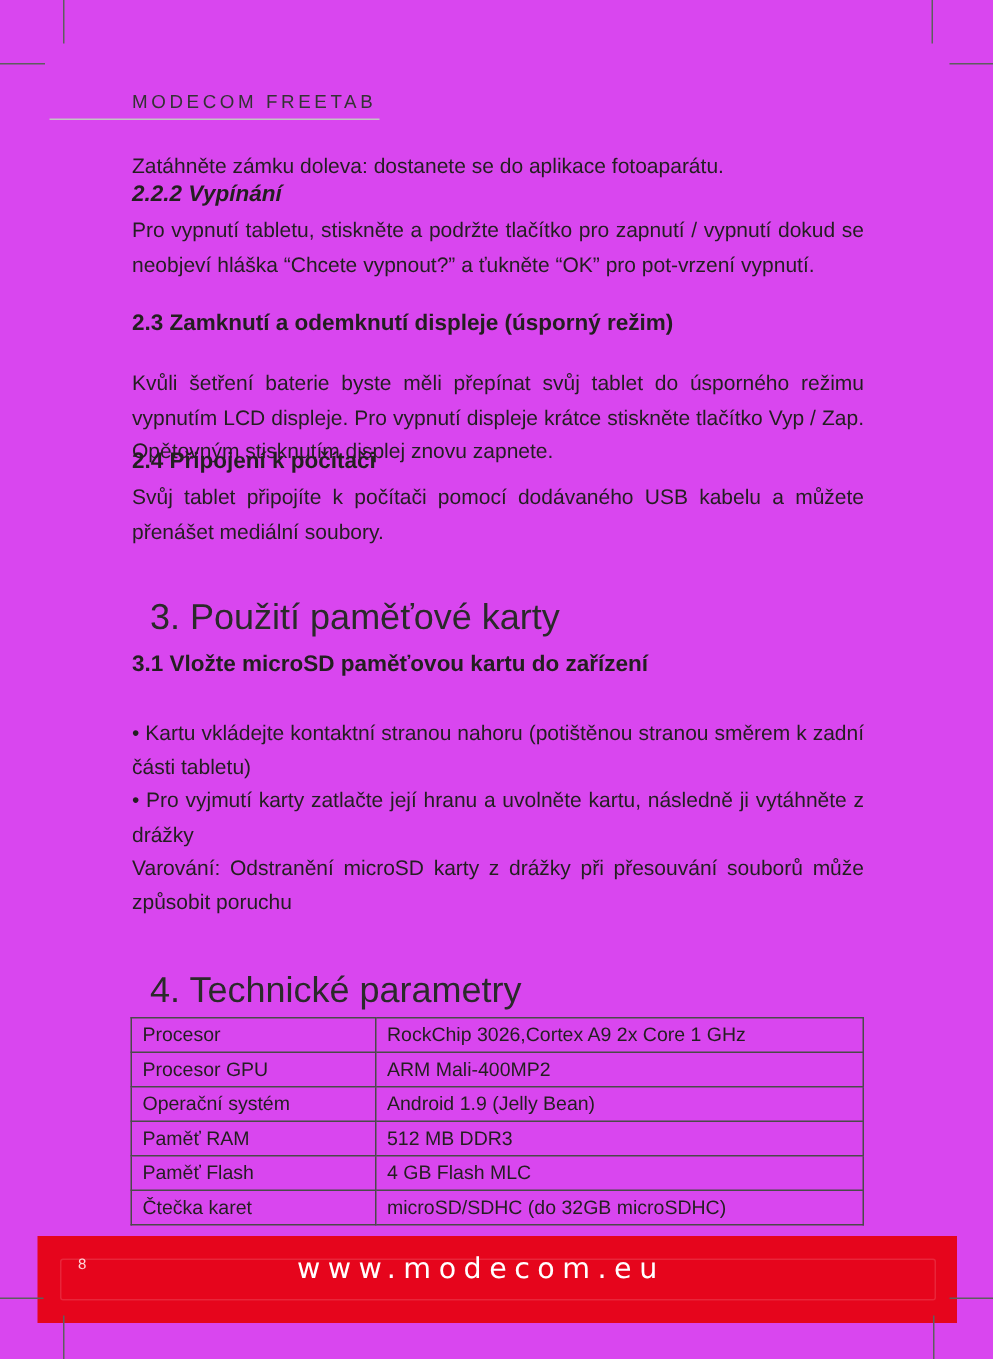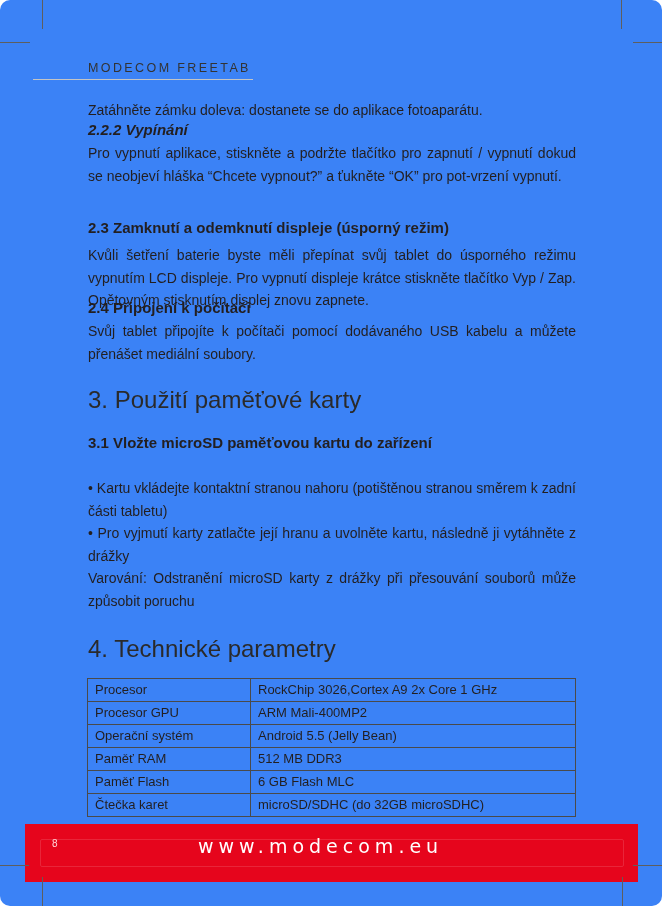--- a/index.html
+++ b/index.html
@@ -1,24 +1,23 @@
 <!DOCTYPE html>
 <html><head>
 <meta charset="utf-8">
 <style>
   html, body { margin: 0; padding: 0; background: #ffffff; }
   .page {
     position: relative;
     width: 662px;
     height: 906px;
     overflow: hidden;
-    background: #3b82f6;
+    background: #d946ef;
     font-family: "Liberation Sans", sans-serif;
     color: #231f20;
-    border-radius: 10px;
   }
   
   .crop { position: absolute; background: #5e5e5e; }
   .crop.v { width: 1px; }
   .crop.h { height: 1px; }
   .tl-v { left: 42px; top: 0; height: 29px; }
   .tl-h { left: 0; top: 42px; width: 30px; }
   .tr-v { left: 621px; top: 0; height: 29px; }
   .tr-h { left: 633px; top: 42px; width: 29px; }
   .bl-h { left: 0; top: 865px; width: 29px; }
@@ -44,27 +43,27 @@
     margin: 0;
   }
   .sub {
     position: absolute; left: 88px; width: 488px;
     font-size: 15px; line-height: 20px; font-weight: bold;
     margin: 0; white-space: nowrap;
   }
   .title {
     position: absolute; left: 88px;
     font-size: 24px; line-height: 28px; font-weight: normal;
-    color: #2a2a2a; white-space: nowrap; margin: 0;
+    color: #2a2a2a; white-space: nowrap; margin: 12px;
   }
 
   .p-intro   { top: 99px; }
   .h-222     { top: 120px; font-style: italic; }
   .p-222     { top: 142px; }
-  .h-23      { top: 218px; }
+  .h-23      { top: 206px; }
   .p-23      { top: 228px; margin-top: 16px; }
   .h-24      { top: 298px; }
   .p-24      { top: 320px; }
   .t-3       { top: 386px; }
   .h-31      { top: 433px; }
   .p-31      { top: 454px; }
   .b-1       { top: 477px; }
   .b-2       { top: 522px; }
   .p-warn    { top: 567px; }
   .t-4       { top: 635px; }
@@ -112,21 +111,21 @@
   <div class="crop h tl-h"></div>
   <div class="crop v tr-v"></div>
   <div class="crop h tr-h"></div>
 
   <div class="running-header">MODECOM FREETAB</div>
   <div class="header-rule"></div>
 
   <p class="txt p-intro">Zatáhněte zámku doleva: dostanete se do aplikace fotoaparátu.</p>
 
   <h4 class="sub h-222">2.2.2 Vypínání</h4>
-  <p class="txt p-222">Pro vypnutí aplikace, stiskněte a podržte tlačítko pro zapnutí / vypnutí dokud se neobjeví hláška “Chcete vypnout?” a ťukněte “OK” pro pot-vrzení vypnutí.</p>
+  <p class="txt p-222">Pro vypnutí tabletu, stiskněte a podržte tlačítko pro zapnutí / vypnutí dokud se neobjeví hláška “Chcete vypnout?” a ťukněte “OK” pro pot-vrzení vypnutí.</p>
 
   <h4 class="sub h-23">2.3 Zamknutí a odemknutí displeje (úsporný režim)</h4>
   <p class="txt p-23">Kvůli šetření baterie byste měli přepínat svůj tablet do úsporného režimu vypnutím LCD displeje. Pro vypnutí displeje krátce stiskněte tlačítko Vyp / Zap. Opětovným stisknutím displej znovu zapnete.</p>
 
   <h4 class="sub h-24">2.4 Připojení k počítači</h4>
   <p class="txt p-24">Svůj tablet připojíte k počítači pomocí dodávaného USB kabelu a můžete přenášet mediální soubory.</p>
 
   <h2 class="title t-3">3. Použití paměťové karty</h2>
   <h4 class="sub h-31">3.1 Vložte microSD paměťovou kartu do zařízení</h4>
   <p class="txt b-1">• Kartu vkládejte kontaktní stranou nahoru (potištěnou stranou směrem k zadní části tabletu)</p>
@@ -139,29 +138,29 @@
       <tr>
         <td class="lbl">Procesor</td>
         <td>RockChip 3026,Cortex A9 2x Core 1 GHz</td>
       </tr>
       <tr>
         <td class="lbl">Procesor GPU</td>
         <td>ARM Mali-400MP2</td>
       </tr>
       <tr>
         <td class="lbl">Operační systém</td>
-        <td>Android 5.5 (Jelly Bean)</td>
+        <td>Android 1.9 (Jelly Bean)</td>
       </tr>
       <tr>
         <td class="lbl">Paměť RAM</td>
         <td>512 MB DDR3</td>
       </tr>
       <tr>
         <td class="lbl">Paměť Flash</td>
-        <td>6 GB Flash MLC</td>
+        <td>4 GB Flash MLC</td>
       </tr>
       <tr>
         <td class="lbl">Čtečka karet</td>
         <td>microSD/SDHC (do 32GB microSDHC)</td>
       </tr>
     </tbody>
   </table>
 
   <div class="footer-band" style="background: rgb(230, 5, 28);">
     <div class="footer-frame"></div>

